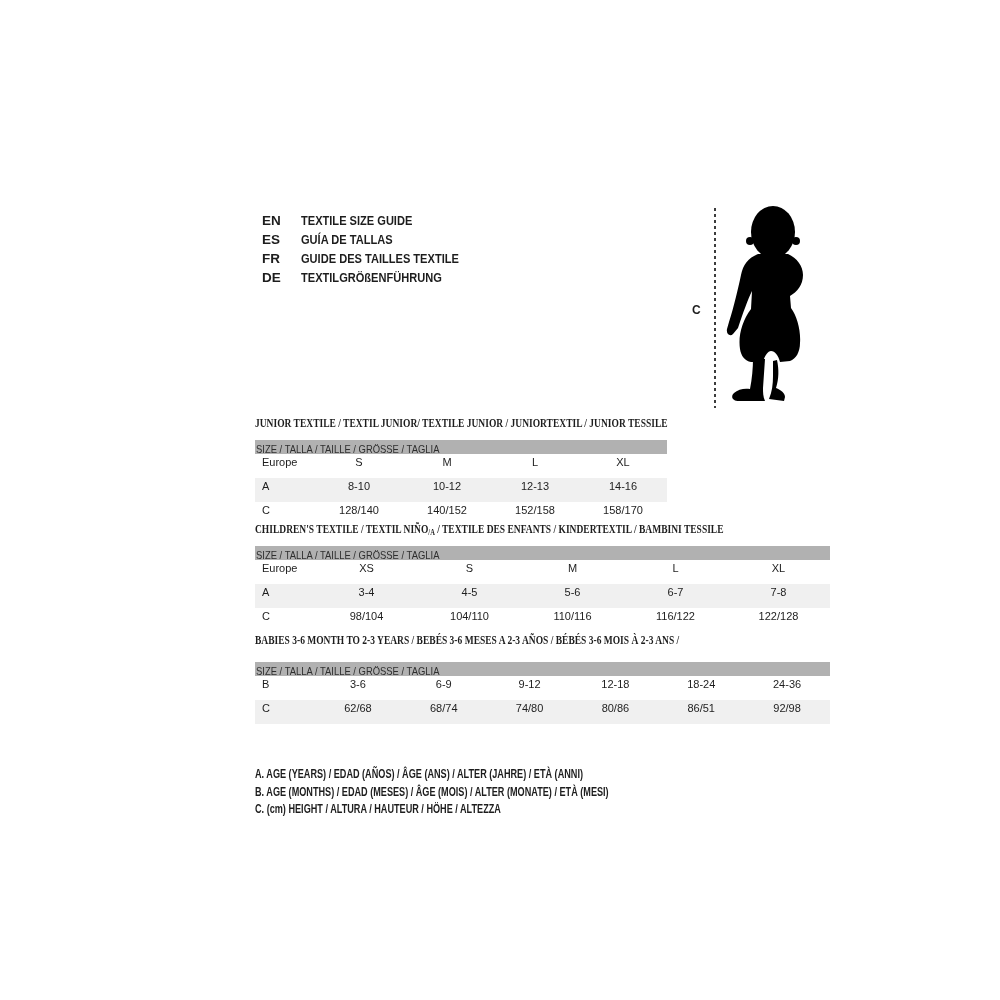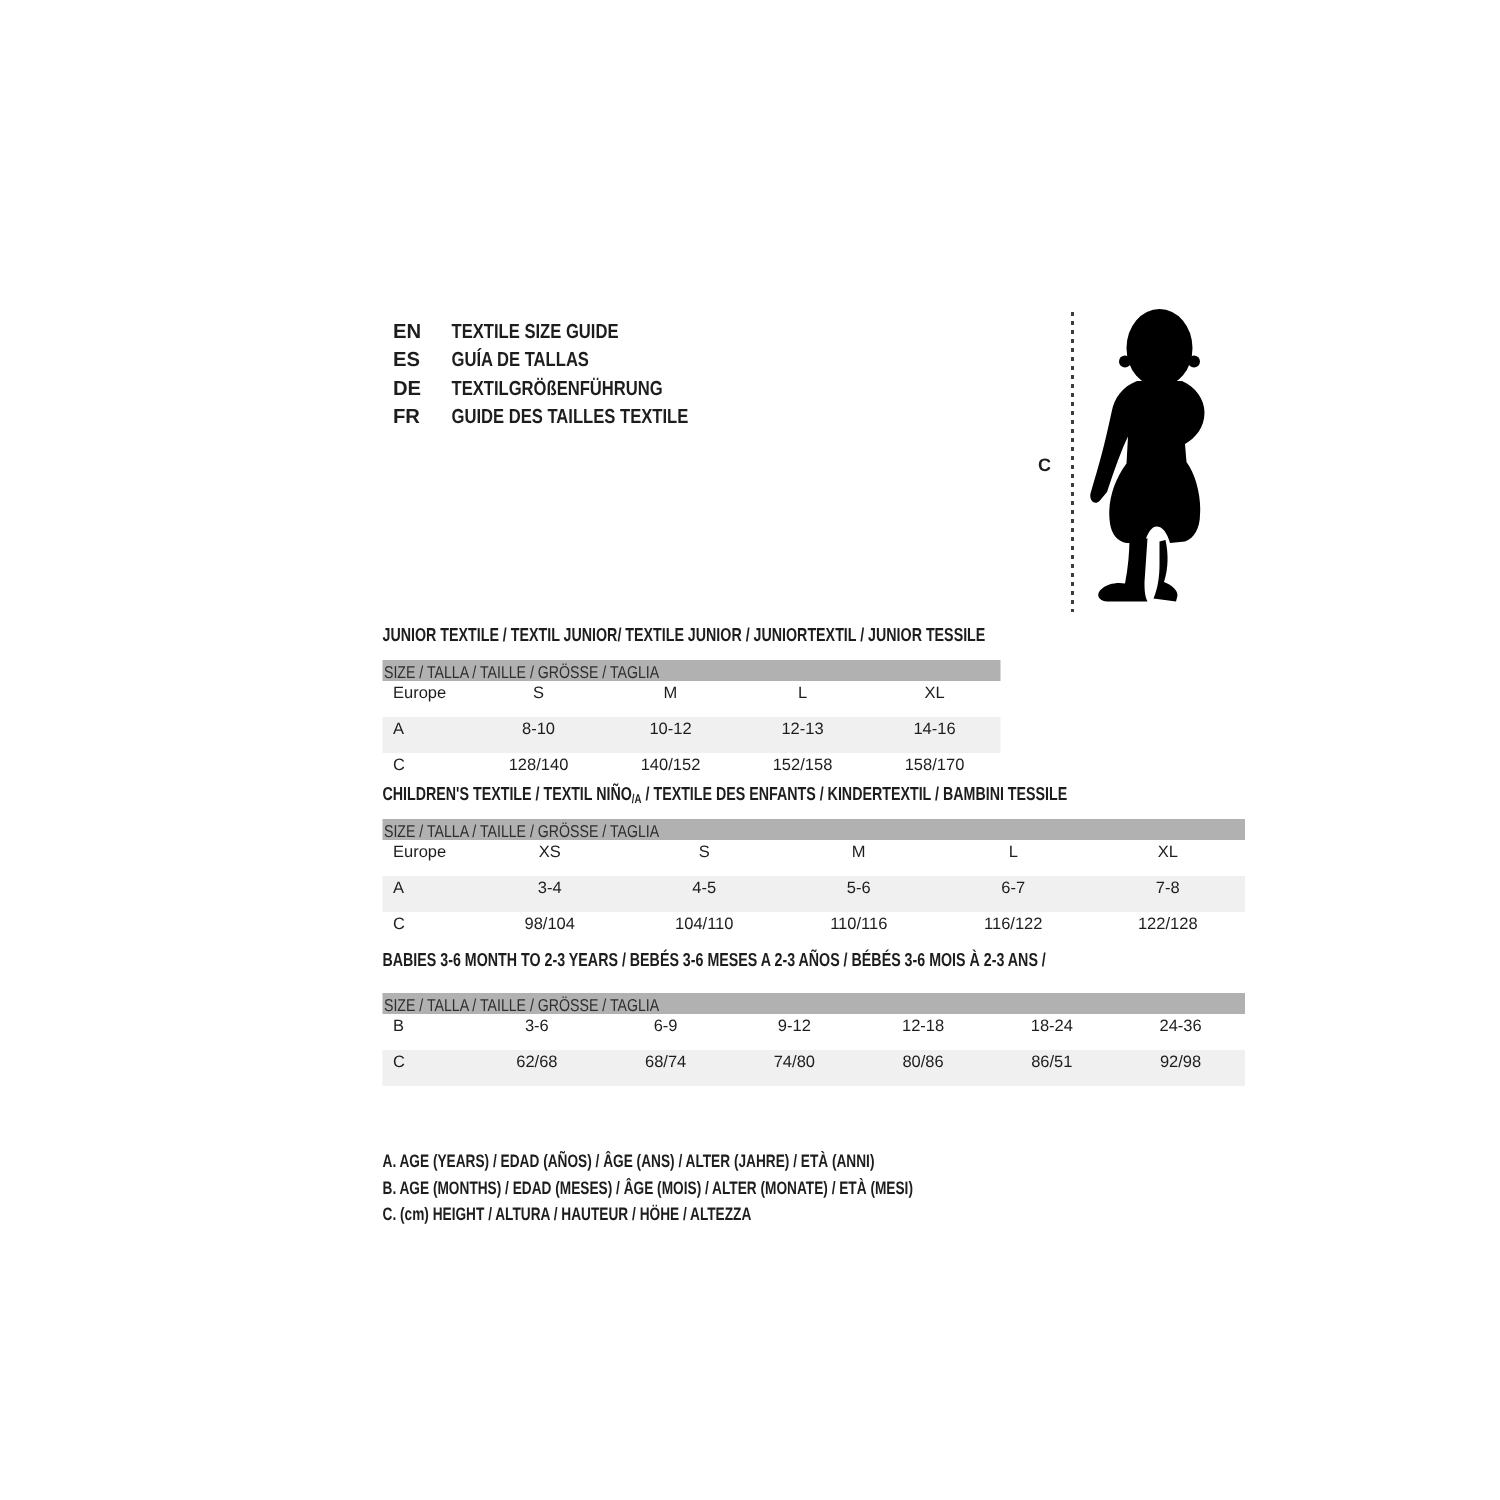--- a/index.html
+++ b/index.html
@@ -37,21 +37,21 @@
   .c-label { left: 652px; top: 303px; font-size: 12px; font-weight: 600; }
   .dash-line {
     left: 674px; top: 208px; width: 2px; height: 200px;
     background-image: repeating-linear-gradient(to bottom,
       var(--measure-line) 0px, var(--measure-line) 3px,
       transparent 3px, transparent 6px);
   }
   .kid { left: 685px; top: 203px; width: 92px; height: 205px; color: var(--silhouette); }
 
   
-  .sec-title { font-weight: bold; font-size: 12.5px; line-height: 14px; letter-spacing: 0; }
+  .sec-title { font-weight: bold; font-size: 12.5px; line-height: 14px; letter-spacing: 0; font-family: Liberation Serif, serif; }
   .sec-title.two-line { line-height: 17px; }
   .sub { font-size: 8.5px; vertical-align: -2px; }
 
   
   .tbl { font-size: 11px; }
   .thead {
     height: 14px; line-height: 18px;
     background: var(--table-header-bg);
     color: var(--table-header-text);
     padding-left: 1px; box-sizing: border-box;
@@ -74,26 +74,26 @@
   <div class="abs lang">
     <div class="lang-row">
       <span class="lang-code">EN</span>
       <span class="cond80">TEXTILE SIZE GUIDE</span>
     </div>
     <div class="lang-row">
       <span class="lang-code">ES</span>
       <span class="cond80">GUÍA DE TALLAS</span>
     </div>
     <div class="lang-row">
+      <span class="lang-code">FR</span>
+      <span class="cond80">GUIDE DES TAILLES TEXTILE</span>
+    </div>
+    <div class="lang-row">
       <span class="lang-code">DE</span>
       <span class="cond80">TEXTILGRÖßENFÜHRUNG</span>
-    </div>
-    <div class="lang-row">
-      <span class="lang-code">FR</span>
-      <span class="cond80">GUIDE DES TAILLES TEXTILE</span>
     </div>
   </div>
 
   <span class="abs c-label">C</span>
   <div class="abs dash-line"></div>
   <svg class="abs kid" viewBox="0 0 92 205" xmlns="http://www.w3.org/2000/svg" fill="currentColor">
     <ellipse cx="48" cy="29" rx="22" ry="26"></ellipse>
     <circle cx="25" cy="38" r="4"></circle>
     <circle cx="71" cy="38" r="4"></circle>
     <path d="M33,51 C23,55 18,62 16,72 C13,86 9,103 4,119 L2,126 C1,131 5,134 8,131 L13,125

